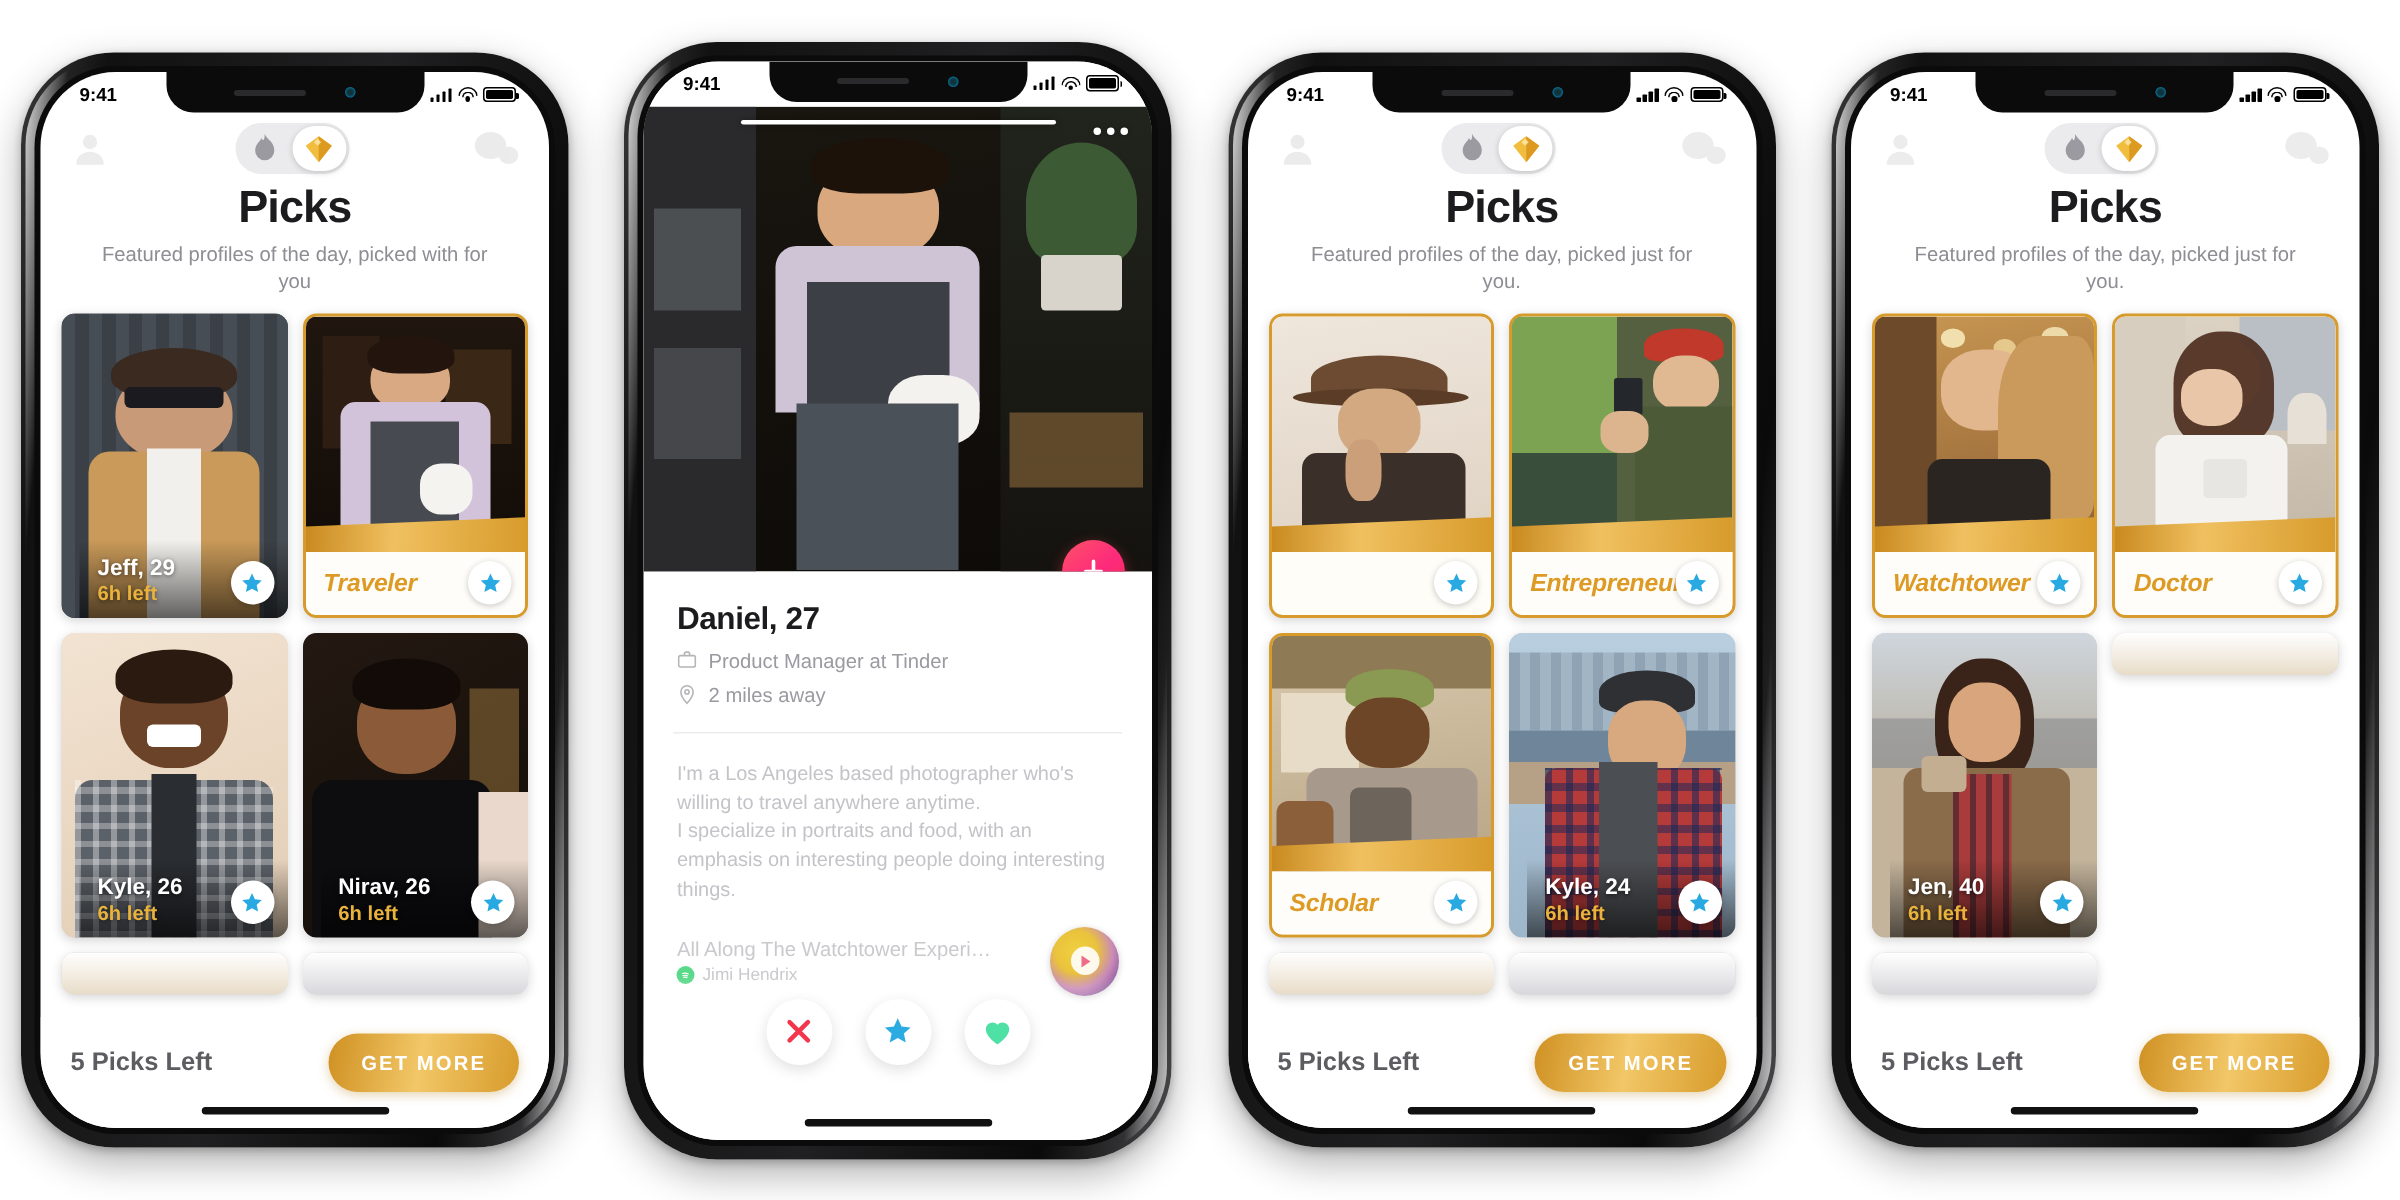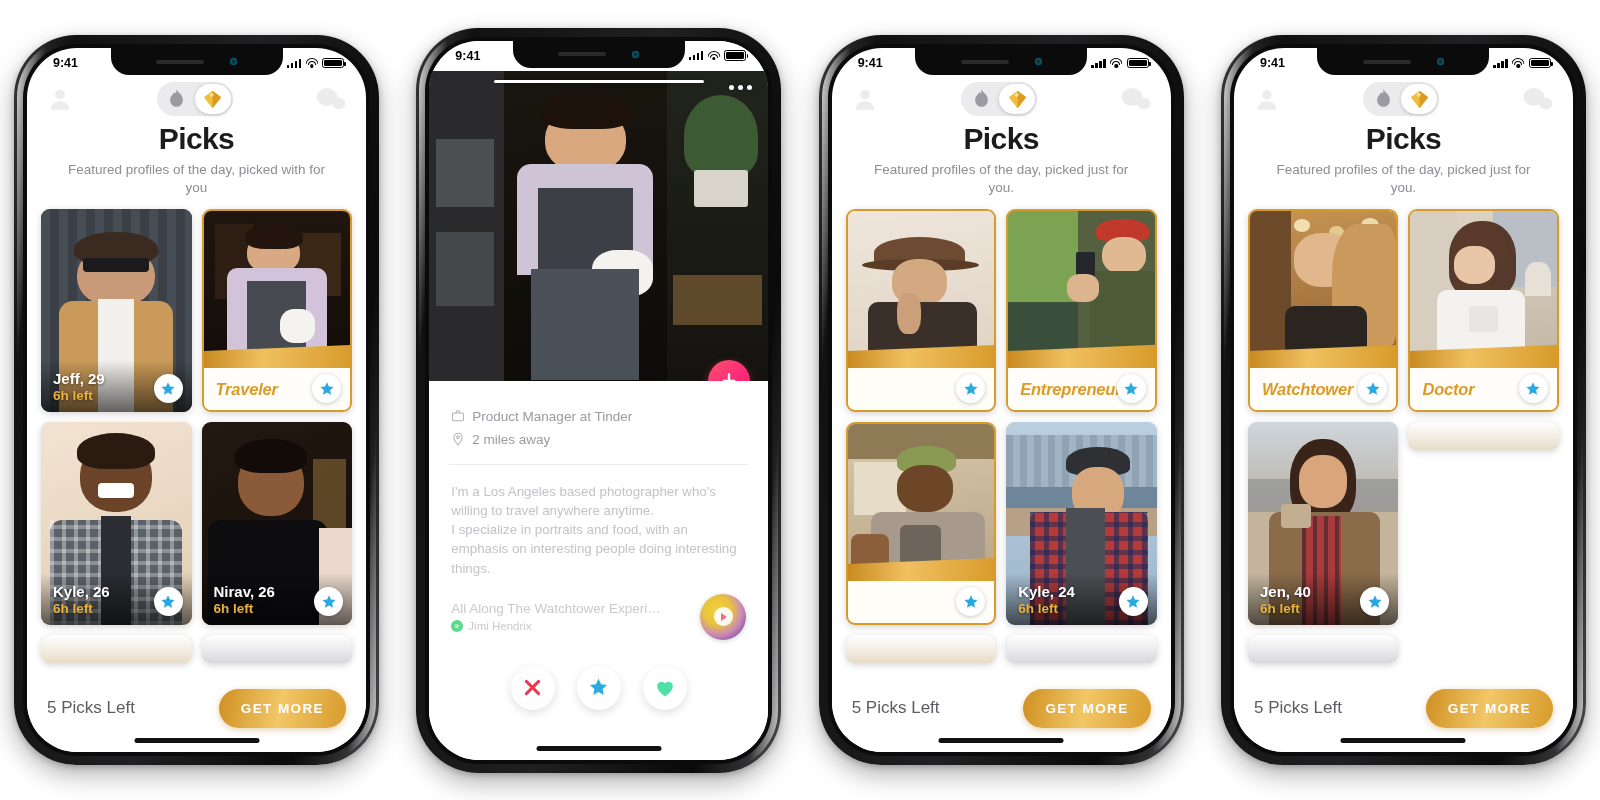--- a/index.html
+++ b/index.html
@@ -147,21 +147,21 @@
   .card.gold .labelrow {
     position: absolute; left: 0; right: 0; bottom: 0; height: 42px;
     display: flex; align-items: center; padding: 0 12px;
     background: #fffdf9;
   }
   .badge-label {
     font-size: 16.5px; font-weight: bold; font-style: italic;
     color: #dd9b25; letter-spacing: -.2px;
   }
   .card .overlay {
-    position: absolute; left: 0; right: 0; bottom: 0;
+    position: absolute; left: 12px; right: 0; bottom: 0;
     padding: 10px 12px 9px;
     background: linear-gradient(to top, rgba(0,0,0,.60), rgba(0,0,0,0));
   }
   .ov-name { color:#fff; font-size:15px; font-weight:bold; text-shadow:0 1px 3px rgba(0,0,0,.5); }
   .ov-time { color:#e8b23c; font-size:13.5px; font-weight:bold; margin-top:1px; text-shadow:0 1px 3px rgba(0,0,0,.5); }
   .starbtn {
     position: absolute; right: 9px; bottom: 9px;
     width: 29px; height: 29px; border-radius: 50%;
     background: #fff; display: flex; align-items: center; justify-content: center;
     box-shadow: 0 1px 4px rgba(0,0,0,.22); z-index: 5;
@@ -169,21 +169,21 @@
   .card.gold .starbtn { right: 9px; bottom: 7px; }
 
   
   .botbar {
     flex: 0 0 auto;
     height: 74px;
     display: flex; align-items: center; justify-content: space-between;
     padding: 0 20px 14px;
     background: #fff;
   }
-  .picks-left { font-size: 17px; font-weight: normal; color: #5c5c61; }
+  .picks-left { font-size: 17px; font-weight: bold; color: #5c5c61; }
   .getmore {
     background: linear-gradient(100deg,#cf9022 0%,#f2c767 48%,#d79b2b 100%);
     color: #fff; font-size: 13.5px; font-weight: bold; letter-spacing: 1.4px;
     border: none; border-radius: 22px; padding: 12px 22px;
     box-shadow: 0 2px 7px rgba(180,130,30,.35);
     font-family: "Liberation Sans", sans-serif;
   }
   .homebar {
     position: absolute; bottom: 9px; left: 50%; transform: translateX(-50%);
     width: 125px; height: 5px; border-radius: 3px; background: #111; z-index: 25;
@@ -471,20 +471,21 @@
             <i></i>
           </div>
         <div class="dlbtn">
           <svg width="18" height="18" viewBox="0 0 24 24">
               <path d="M12 3v11M12 19l-7-7h14z" stroke="#fff" stroke-width="3.2" fill="#fff" stroke-linecap="round" stroke-linejoin="round"></path>
             </svg>
         </div>
       </div>
 
       <div class="prof-info">
+        <div class="prof-name">Daniel, 27</div>
         <div class="prof-meta">
           <svg width="14" height="14" viewBox="0 0 24 24">
               <rect x="2.5" y="7" width="19" height="13" rx="2" fill="none" stroke="#b4b4b9" stroke-width="1.8"></rect>
               <path d="M9 7V5a2 2 0 0 1 2-2h2a2 2 0 0 1 2 2v2" fill="none" stroke="#b4b4b9" stroke-width="1.8"></path>
             </svg>
           <span>Product Manager at Tinder</span>
         </div>
         <div class="prof-meta">
           <svg width="14" height="14" viewBox="0 0 24 24">
               <path d="M12 2c3.9 0 7 3.1 7 7 0 5.3-7 13-7 13S5 14.3 5 9c0-3.9 3.1-7 7-7z" fill="none" stroke="#b4b4b9" stroke-width="1.8"></path>
@@ -639,20 +640,23 @@
               <div style="position:absolute;left:0;top:0;width:100%;height:22%;background:#8e7a54;"></div>
               <div style="position:absolute;left:4%;top:24%;width:36%;height:34%;background:#e6dcc8;"></div>
               <div style="position:absolute;left:34%;top:14%;width:40%;height:17%;border-radius:50% 50% 30% 30%;background:#8b9a52;"></div>
               <div style="position:absolute;left:34%;top:26%;width:38%;height:30%;border-radius:44%;background:#6d4527;"></div>
               <div style="position:absolute;left:16%;top:56%;width:78%;height:44%;background:#a79a8d;border-radius:10px 10px 0 0;"></div>
               <div style="position:absolute;left:36%;top:64%;width:28%;height:26%;background:#6d645b;border-radius:6px;"></div>
               <div style="position:absolute;left:2%;top:70%;width:26%;height:30%;background:#8a5f3a;border-radius:8px;"></div>
             </div>
             <div class="goldbar"></div>
           </div>
+          <div class="labelrow">
+              <span class="badge-label">Scholar</span>
+            </div>
           <div class="starbtn">
             <svg width="16" height="16" viewBox="0 0 24 24">
                 <path d="M12 2l2.9 6.3 6.9.8-5.1 4.7 1.4 6.8L12 17.2 5.9 20.6l1.4-6.8L2.2 9.1l6.9-.8z" fill="#29a9e1"></path>
               </svg>
           </div>
         </div>
 
         <div class="card">
           <div class="ph" style="background:linear-gradient(180deg,#b9cfe0,#9db6ca);">
             <div style="position:absolute;left:0;top:6%;width:100%;height:26%;background:repeating-linear-gradient(90deg,#8fa3b4 0 7px,#a2b5c4 7px 14px);"></div>

